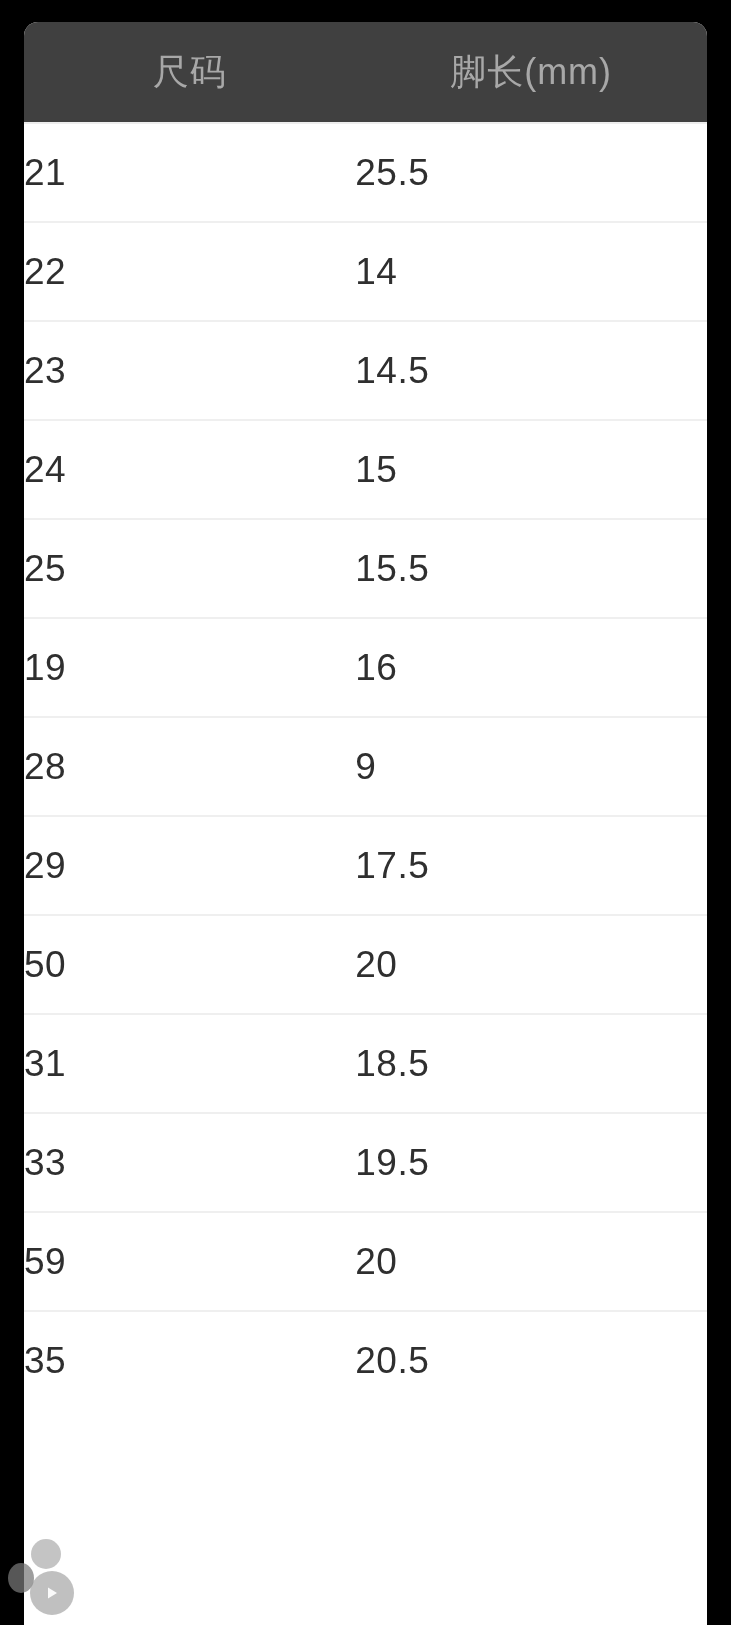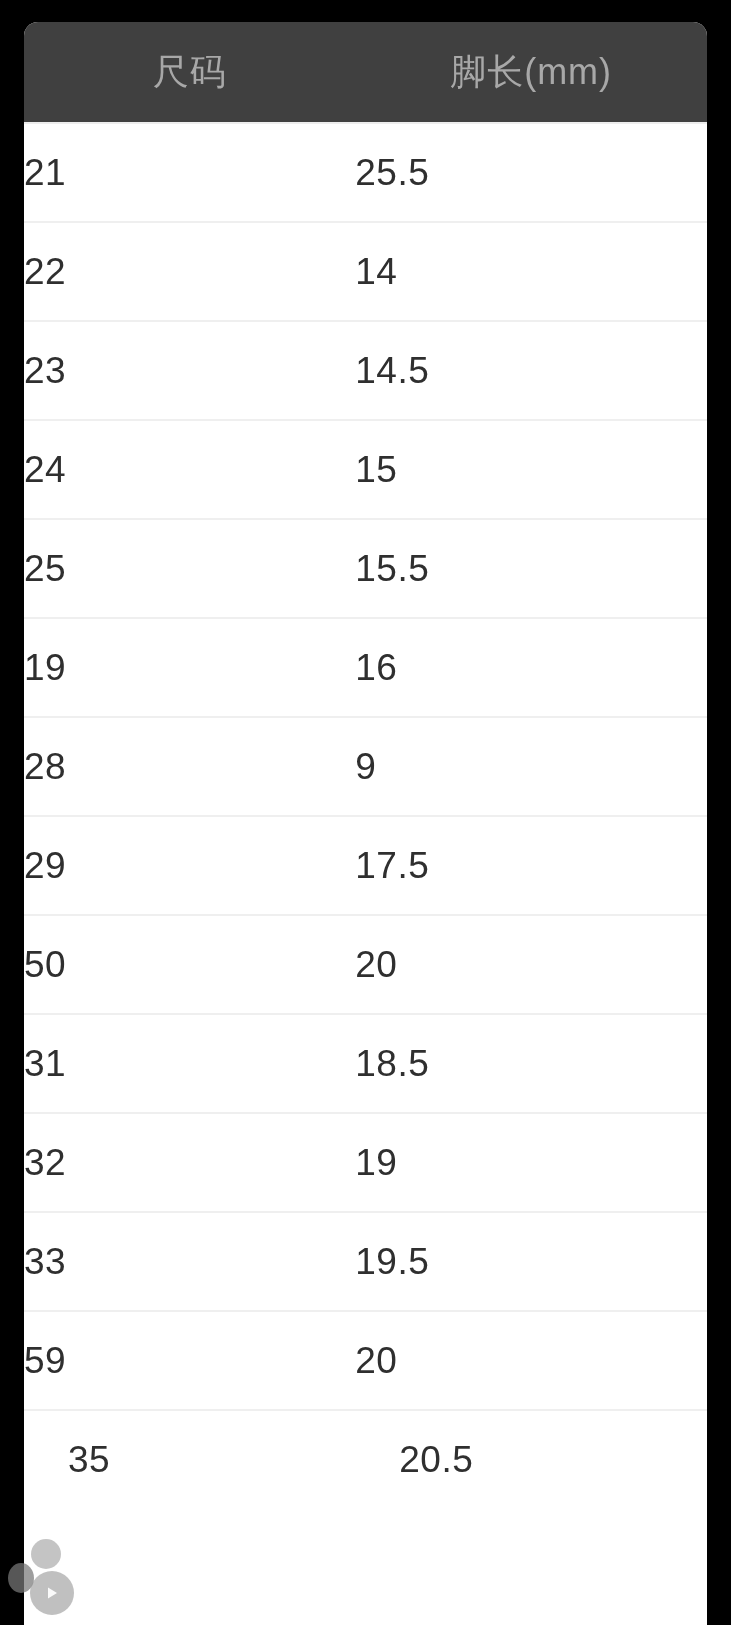--- a/index.html
+++ b/index.html
@@ -63,21 +63,20 @@
     color: #2f2f2f;
     text-align: left;
     padding: 0;
     border-bottom: 2px solid #efefef;
     background: #ffffff;
     letter-spacing: 0.5px;
   }
 
   table.size-table tbody tr:last-child td {
     border-bottom: none;
-    padding-left: 44px;
   }
 
   
   col.col-size   { width: 48.5%; }
   col.col-length { width: 51.5%; }
 
   
   #player-widget {
     position: absolute;
     left: 0px;
@@ -174,24 +173,20 @@
           </tr>
           <tr>
             <td>50</td>
             <td>20</td>
           </tr>
           <tr>
             <td>31</td>
             <td>18.5</td>
           </tr>
           <tr>
-            <td>32</td>
-            <td>19</td>
-          </tr>
-          <tr>
             <td>33</td>
             <td>19.5</td>
           </tr>
           <tr>
             <td>59</td>
             <td>20</td>
           </tr>
           <tr>
             <td>35</td>
             <td>20.5</td>

